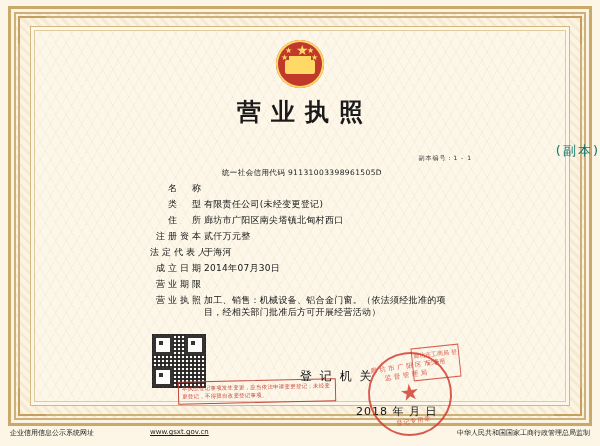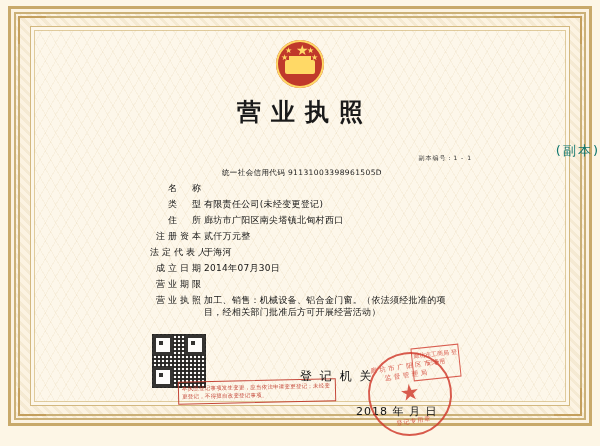--- a/index.html
+++ b/index.html
@@ -403,14 +403,19 @@
   <div class="date-line">2018 年  月  日</div>
 
   <div class="seal">
     <div class="arc-top">廊坊市广阳区市场监督管理局</div>
     <div class="inner-star">★</div>
     <div class="arc-bottom">登记专用章</div>
   </div>
   <div class="seal-square">廊坊市工商局
 登记专用</div>
 
+  <div class="footer">
+    <div class="left">企业信用信息公示系统网址</div>
+    <div class="url">www.gsxt.gov.cn</div>
+    <div class="right">中华人民共和国国家工商行政管理总局监制</div>
+  </div>
 
 </div>
 
 </body></html>

